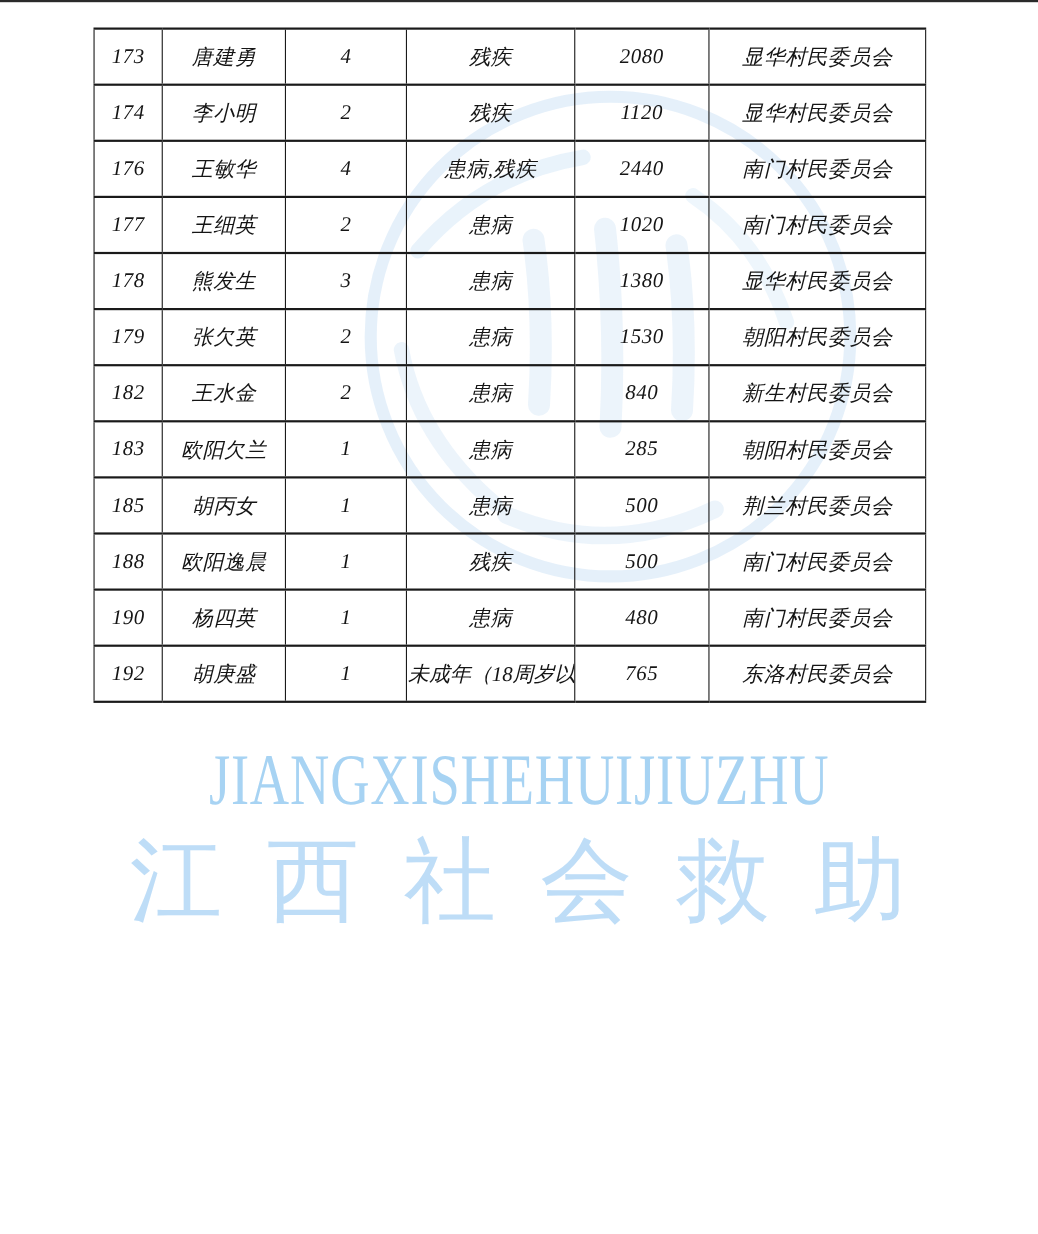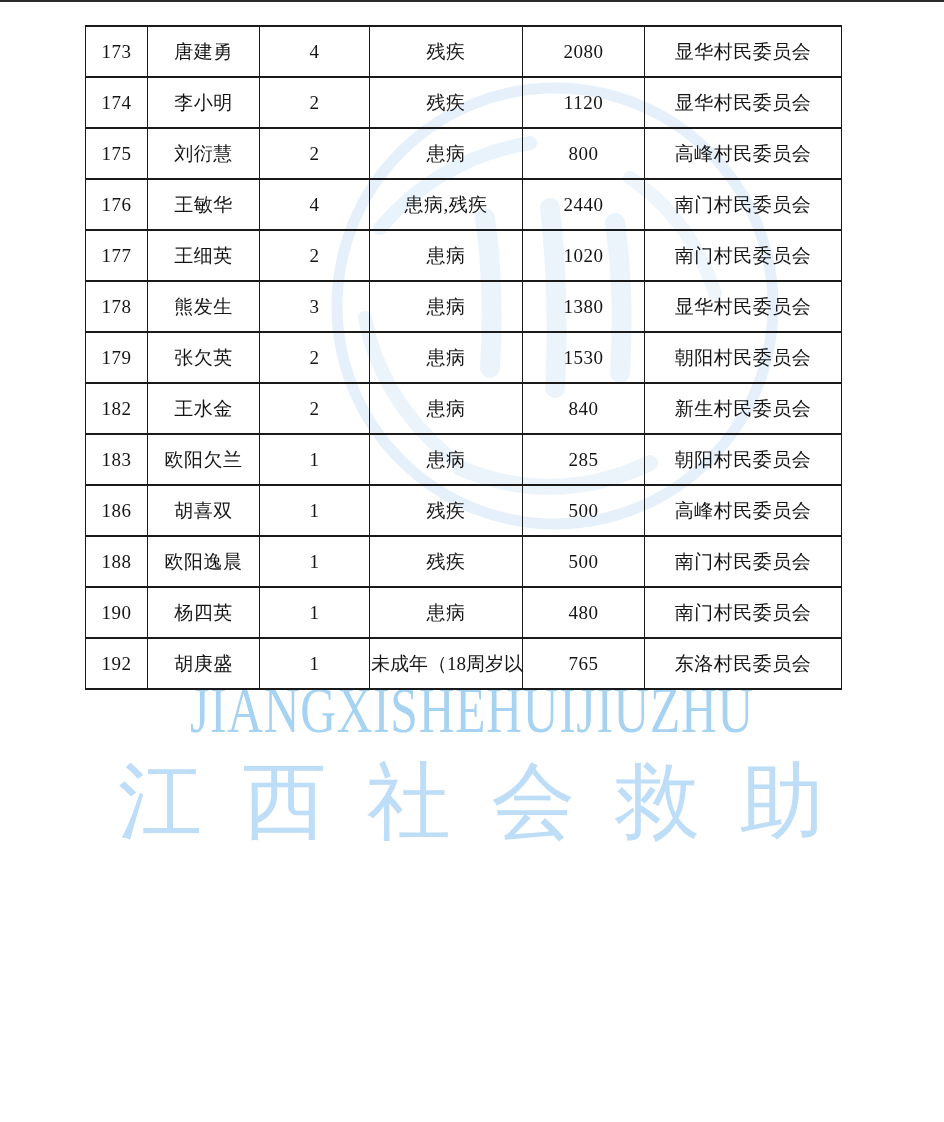--- a/index.html
+++ b/index.html
@@ -39,20 +39,21 @@
     font-family:"Liberation Serif","DejaVu Serif",serif;
   }
   
   table.grid{
     position:absolute;left:85px;top:25px;
     width:756px;
     border-collapse:collapse;
     table-layout:fixed;
     z-index:1;
     background:transparent;
+    font-style:italic;
   }
   table.grid td{
     border-left:1px solid #1a1a1a;
     border-right:1px solid #1a1a1a;
     border-top:2px solid #1a1a1a;
     border-bottom:2px solid #1a1a1a;
     height:49px;
     padding:0 1px;
     text-align:center;
     vertical-align:middle;
@@ -127,28 +128,20 @@
         </tr>
         <tr>
           <td>174</td>
           <td>李小明</td>
           <td>2</td>
           <td>残疾</td>
           <td>1120</td>
           <td>显华村民委员会</td>
         </tr>
         <tr>
-          <td>175</td>
-          <td>刘衍慧</td>
-          <td>2</td>
-          <td>患病</td>
-          <td>800</td>
-          <td>高峰村民委员会</td>
-        </tr>
-        <tr>
           <td>176</td>
           <td>王敏华</td>
           <td>4</td>
           <td>患病,残疾</td>
           <td>2440</td>
           <td>南门村民委员会</td>
         </tr>
         <tr>
           <td>177</td>
           <td>王细英</td>
@@ -183,26 +176,26 @@
         </tr>
         <tr>
           <td>183</td>
           <td>欧阳欠兰</td>
           <td>1</td>
           <td>患病</td>
           <td>285</td>
           <td>朝阳村民委员会</td>
         </tr>
         <tr>
-          <td>186</td>
-          <td>胡喜双</td>
-          <td>1</td>
-          <td>残疾</td>
+          <td>185</td>
+          <td>胡丙女</td>
+          <td>1</td>
+          <td>患病</td>
           <td>500</td>
-          <td>高峰村民委员会</td>
+          <td>荆兰村民委员会</td>
         </tr>
         <tr>
           <td>188</td>
           <td>欧阳逸晨</td>
           <td>1</td>
           <td>残疾</td>
           <td>500</td>
           <td>南门村民委员会</td>
         </tr>
         <tr>

